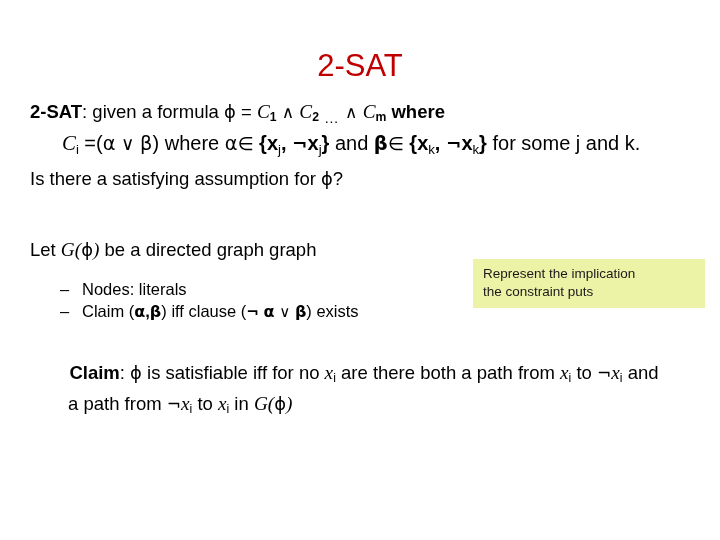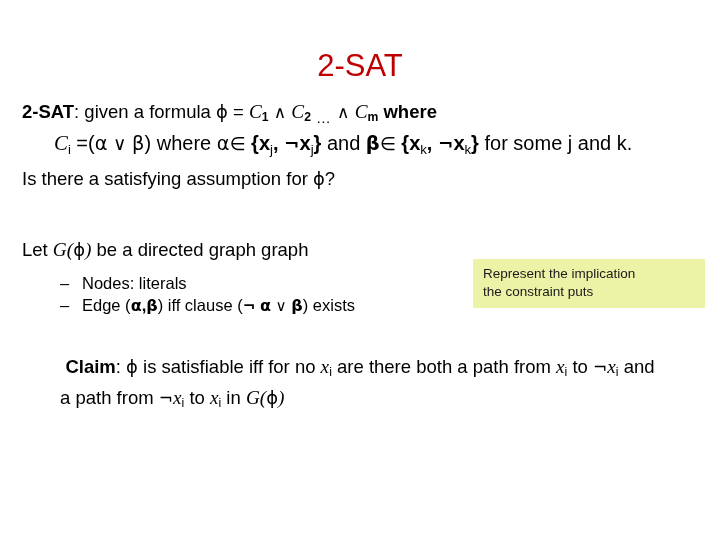--- a/index.html
+++ b/index.html
@@ -43,29 +43,30 @@
     position: absolute;
     left: 22px;
     top: 100px;
     width: 676px;
   }
 
   .line {
     font-size: 18.5px;
     line-height: 24px;
     white-space: nowrap;
+    margin-left: 8px;
   }
 
   .l-def        { margin-top: 0px; }
   .l-ci         { margin-top: 2px; padding-left: 32px; font-size: 20px; line-height: 22px;}
   .l-isthere    { margin-top: 6px; }
   .l-let        { margin-top: 47px; }
 
   .bullets {
-    margin-top: 10px;
+    margin-top: 16px;
     padding-left: 38px;
   }
   .bullet {
     font-size: 16.5px;
     line-height: 22px;
     white-space: nowrap;
     display: block;
   }
   .bullet .dash {
     display: inline-block;
@@ -128,21 +129,21 @@
     <div class="line l-def"><b>2-SAT</b><span>:</span><span> given a formula </span><span class="greek">ϕ</span><span> = </span><span class="mathvar">C</span><span class="sub">1</span> <span class="op">∧</span> <span class="mathvar">C</span><span class="sub">2</span> <span class="dots">…</span> <span class="op">∧</span> <span class="mathvar">C</span><span class="sub">m</span><b> where</b></div>
 
     <div class="line l-ci"><span class="mathvar">C</span><span class="sub-thin">i</span><span> =(</span><span class="greek">α</span> <span class="op">∨</span> <span class="greek">β</span><span>) where </span> <span class="greek">α</span><span class="op">∈</span><span class="bold"> {</span><span class="xlit">x</span><span class="sub-thin">j</span><span class="bold">, </span><span class="op bold">¬</span><span class="xlit">x</span><span class="sub-thin">j</span><span class="bold">}</span><span> and </span><span class="greek bold">β</span><span class="op">∈</span><span class="bold"> {</span><span class="xlit">x</span><span class="sub-thin">k</span><span class="bold">, </span><span class="op bold">¬</span><span class="xlit">x</span><span class="sub-thin">k</span><span class="bold">}</span><span> for some j and k.</span></div>
 
     <div class="line l-isthere"><span>Is there a satisfying assumption for </span><span class="greek">ϕ</span><span>?</span></div>
 
     <div class="line l-let"><span>Let </span><span class="mathvar">G</span><span class="mathvar">(</span><span class="greek">ϕ</span><span class="mathvar">)</span><span> be a directed graph graph</span></div>
 
     <div class="bullets">
       <span class="bullet"><span class="dash">–</span><span>Nodes: literals</span></span>
-      <span class="bullet"><span class="dash">–</span><span>Edge (</span><span class="greek bold">α</span><span class="bold">,</span><span class="greek bold">β</span><span>) iff clause (</span><span class="op bold">¬</span> <span class="greek bold">α</span> <span class="op">∨</span> <span class="greek bold">β</span><span>) exists</span></span>
+      <span class="bullet"><span class="dash">–</span><span>Claim (</span><span class="greek bold">α</span><span class="bold">,</span><span class="greek bold">β</span><span>) iff clause (</span><span class="op bold">¬</span> <span class="greek bold">α</span> <span class="op">∨</span> <span class="greek bold">β</span><span>) exists</span></span>
     </div>
 
     <div class="line l-claim"><b>Claim</b><span>:</span><span> </span><span class="greek">ϕ</span><span> is satisfiable iff for no </span><span class="mathvar">x</span><span class="sub-thin">i</span><span> are there both a path from </span><span class="mathvar">x</span><span class="sub-thin">i</span><span> to </span><span class="op">¬</span><span class="mathvar">x</span><span class="sub-thin">i</span><span> and</span></div>
 
     <div class="line l-claim2"><span>a path from </span><span class="op">¬</span><span class="mathvar">x</span><span class="sub-thin">i</span><span> to </span><span class="mathvar">x</span><span class="sub-thin">i</span><span> in </span><span class="mathvar">G</span><span class="mathvar">(</span><span class="greek">ϕ</span><span class="mathvar">)</span></div>
 
 
 
   </div>
 

